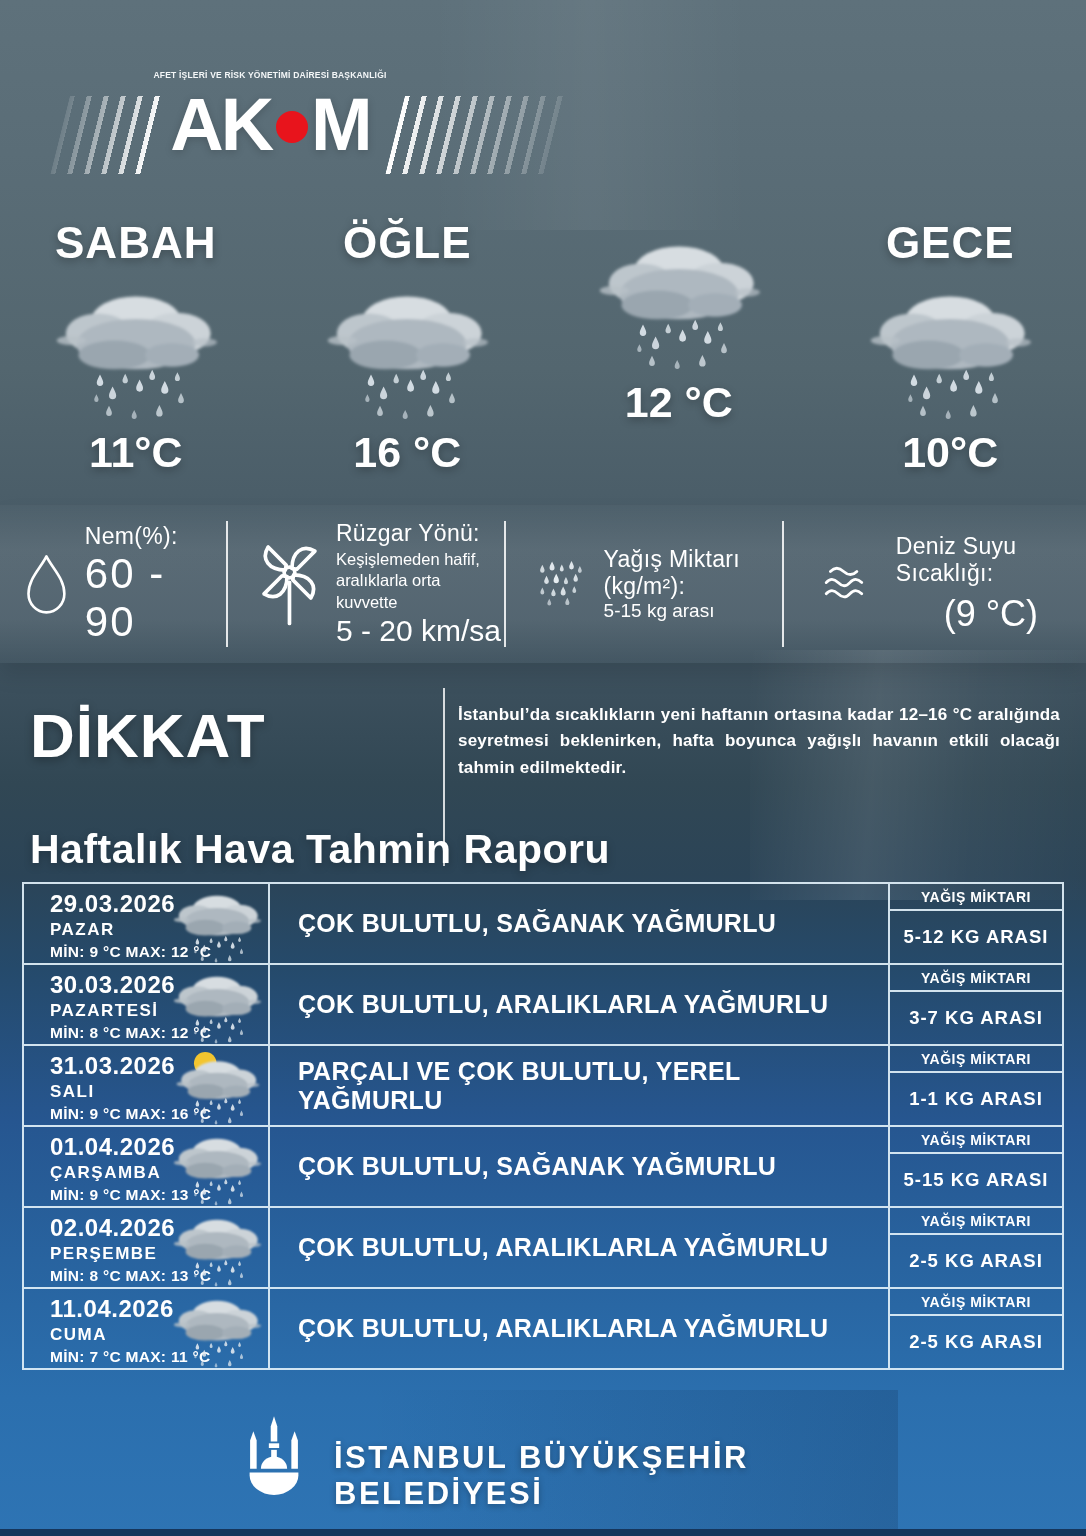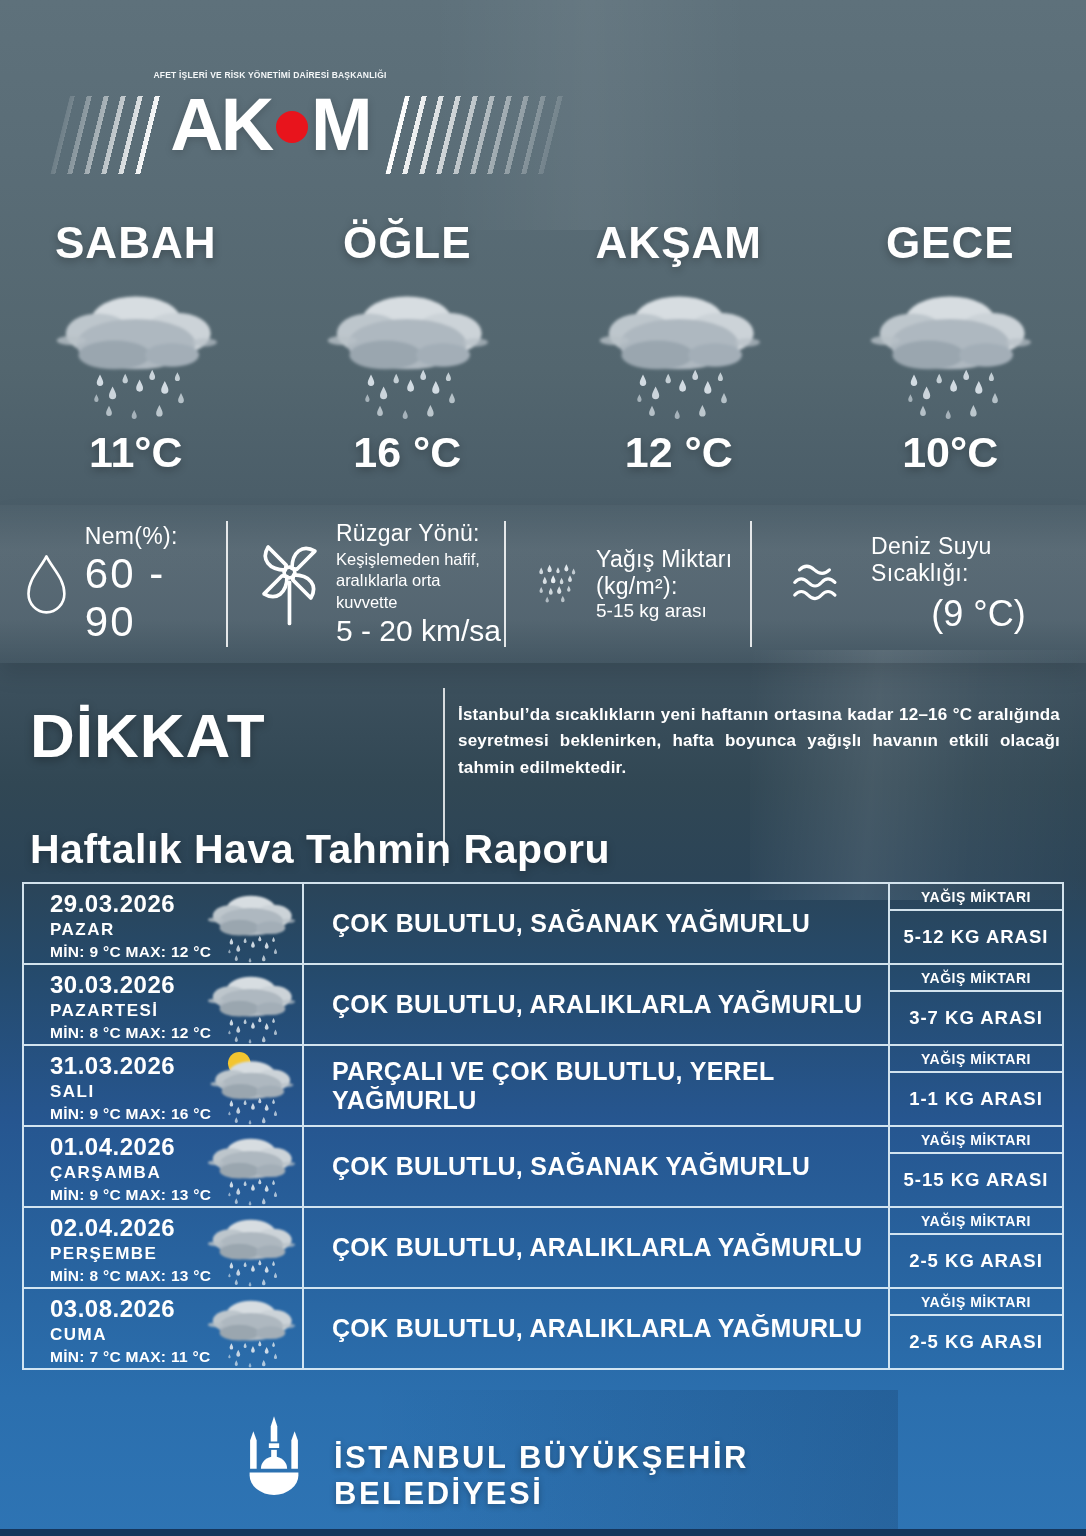--- a/index.html
+++ b/index.html
@@ -44,21 +44,21 @@
   .p-temp{font-size:43px;font-weight:bold;margin-top:2px;text-shadow:0 3px 8px rgba(0,0,0,0.28)}
 
   
   .metrics{position:absolute;top:505px;left:0;width:1086px;height:158px;
     display:flex;align-items:center;
     background:linear-gradient(180deg, rgba(255,255,255,0.02), rgba(255,255,255,0.10) 28%, rgba(255,255,255,0.10) 72%, rgba(255,255,255,0.03));
     box-shadow:0 12px 20px rgba(0,0,0,0.10)}
   .metric{display:flex;align-items:center;height:100%}
   .m1{width:226px;padding-left:24px;gap:16px}
   .m2{width:276px;padding-left:27px;gap:12px}
-  .m3{width:244px;padding-left:28px;gap:14px}
+  .m3{width:276px;padding-left:28px;gap:14px}
   .m4{flex:1;padding-left:38px;gap:18px}
   .mdiv{width:2px;height:126px;background:rgba(255,255,255,0.85);flex:0 0 2px}
   .mlabel{font-size:23px;letter-spacing:0.3px}
   .mvalue-xl{font-size:42px;letter-spacing:2px;}
   .mdesc{font-size:16.5px;line-height:1.3;white-space:pre-line;margin-top:2px}
   .mvalue-l{font-size:30px;margin-top:1px}
   .mvalue-m{font-size:19px;}
   .mvalue-sea{font-size:36px;margin-top:6px;text-align:center}
   .mi-drop{width:46px;height:66px}
   .mi-pin{width:70px;height:94px}
@@ -70,21 +70,21 @@
     text-shadow:0 3px 10px rgba(0,0,0,0.3)}
   .warning-divider{position:absolute;top:688px;left:443px;width:2px;height:178px;background:rgba(255,255,255,0.8)}
   .warning-text{position:absolute;top:702px;left:458px;width:602px;
     font-size:17px;font-weight:bold;line-height:1.55;text-align:justify;letter-spacing:0.2px}
 
   
   .weekly-title{position:absolute;top:826px;left:30px;font-size:41px;font-weight:bold;letter-spacing:0.5px;
     text-shadow:0 3px 8px rgba(0,0,0,0.25)}
   .wtable{position:absolute;top:882px;left:22px;width:1042px;border-top:2px solid rgba(225,240,248,0.92)}
   .wrow{display:flex;height:81px;border:2px solid rgba(225,240,248,0.92);border-top:0}
-  .wleft{width:280px;border-right:2px solid rgba(225,240,248,0.92);position:relative;padding:6px 16px 0 26px}
+  .wleft{width:246px;border-right:2px solid rgba(225,240,248,0.92);position:relative;padding:6px 16px 0 26px}
   .w-date{font-size:24px;font-weight:bold;letter-spacing:0.5px}
   .w-day{font-size:17px;font-weight:bold;letter-spacing:1.5px;margin-top:2px}
   .w-minmax{font-size:15.5px;font-weight:bold;margin-top:3px;letter-spacing:0.3px}
   .w-icon{position:absolute;right:2px;top:0px;width:98px;height:82px}
   .wmid{flex:1;border-right:2px solid rgba(225,240,248,0.92);display:flex;align-items:center;padding-left:28px;
     font-size:25px;font-weight:bold;letter-spacing:0.3px}
   .wright{width:172px;display:flex;flex-direction:column}
   .amt-h{height:27px;border-bottom:2px solid rgba(225,240,248,0.92);display:flex;align-items:center;justify-content:center;
     font-size:14px;font-weight:bold;letter-spacing:0.5px}
   .amt-v{flex:1;display:flex;align-items:center;justify-content:center;font-size:18.5px;font-weight:bold;letter-spacing:1px}
@@ -219,21 +219,20 @@
       <div class="p-temp">11°C</div>
     </div>
     <div class="period">
       <div class="p-label">ÖĞLE</div>
       <svg class="p-icon">
           <use href="#sym-cloud-rain" xlink:href="#sym-cloud-rain"></use>
         </svg>
       <div class="p-temp">16 °C</div>
     </div>
     <div class="period">
-      <div class="p-label">AKŞAM</div>
       <svg class="p-icon">
           <use href="#sym-cloud-rain" xlink:href="#sym-cloud-rain"></use>
         </svg>
       <div class="p-temp">12 °C</div>
     </div>
     <div class="period">
       <div class="p-label">GECE</div>
       <svg class="p-icon">
           <use href="#sym-cloud-rain" xlink:href="#sym-cloud-rain"></use>
         </svg>
@@ -367,21 +366,21 @@
       </div>
       <div class="wmid">ÇOK BULUTLU, ARALIKLARLA YAĞMURLU</div>
       <div class="wright">
         <div class="amt-h">YAĞIŞ MİKTARI</div>
         <div class="amt-v">2-5 KG ARASI</div>
       </div>
     </div>
 
     <div class="wrow">
       <div class="wleft">
-        <div class="w-date">03.08.2026</div>
+        <div class="w-date">11.04.2026</div>
         <div class="w-day">CUMA</div>
         <div class="w-minmax">MİN: 7 °C MAX: 11 °C</div>
         <svg class="w-icon">
             <use href="#sym-cloud-rain" xlink:href="#sym-cloud-rain"></use>
           </svg>
       </div>
       <div class="wmid">ÇOK BULUTLU, ARALIKLARLA YAĞMURLU</div>
       <div class="wright">
         <div class="amt-h">YAĞIŞ MİKTARI</div>
         <div class="amt-v">2-5 KG ARASI</div>

